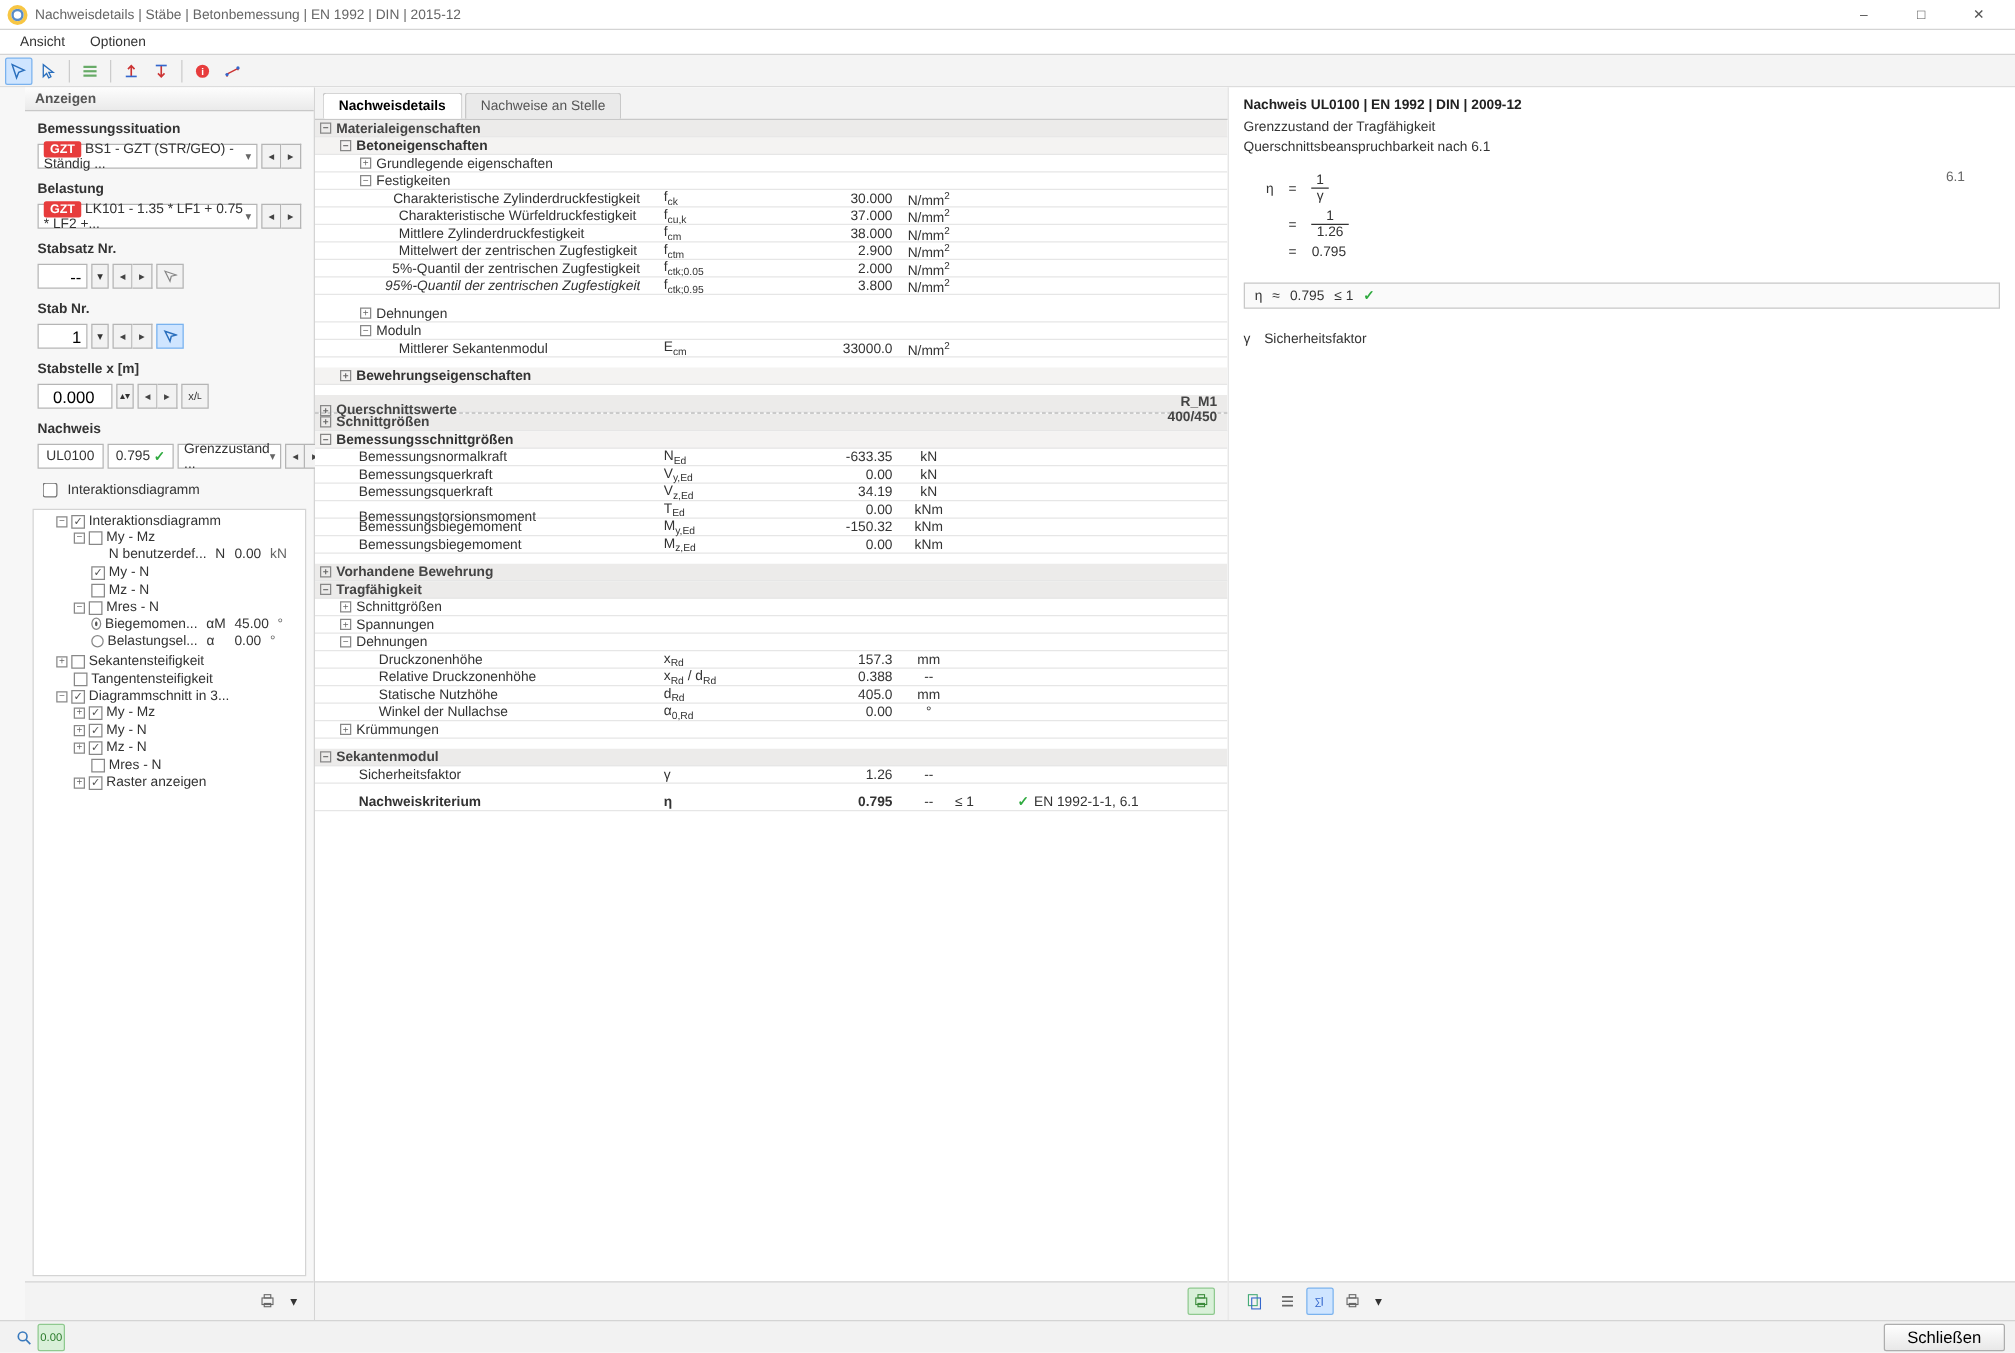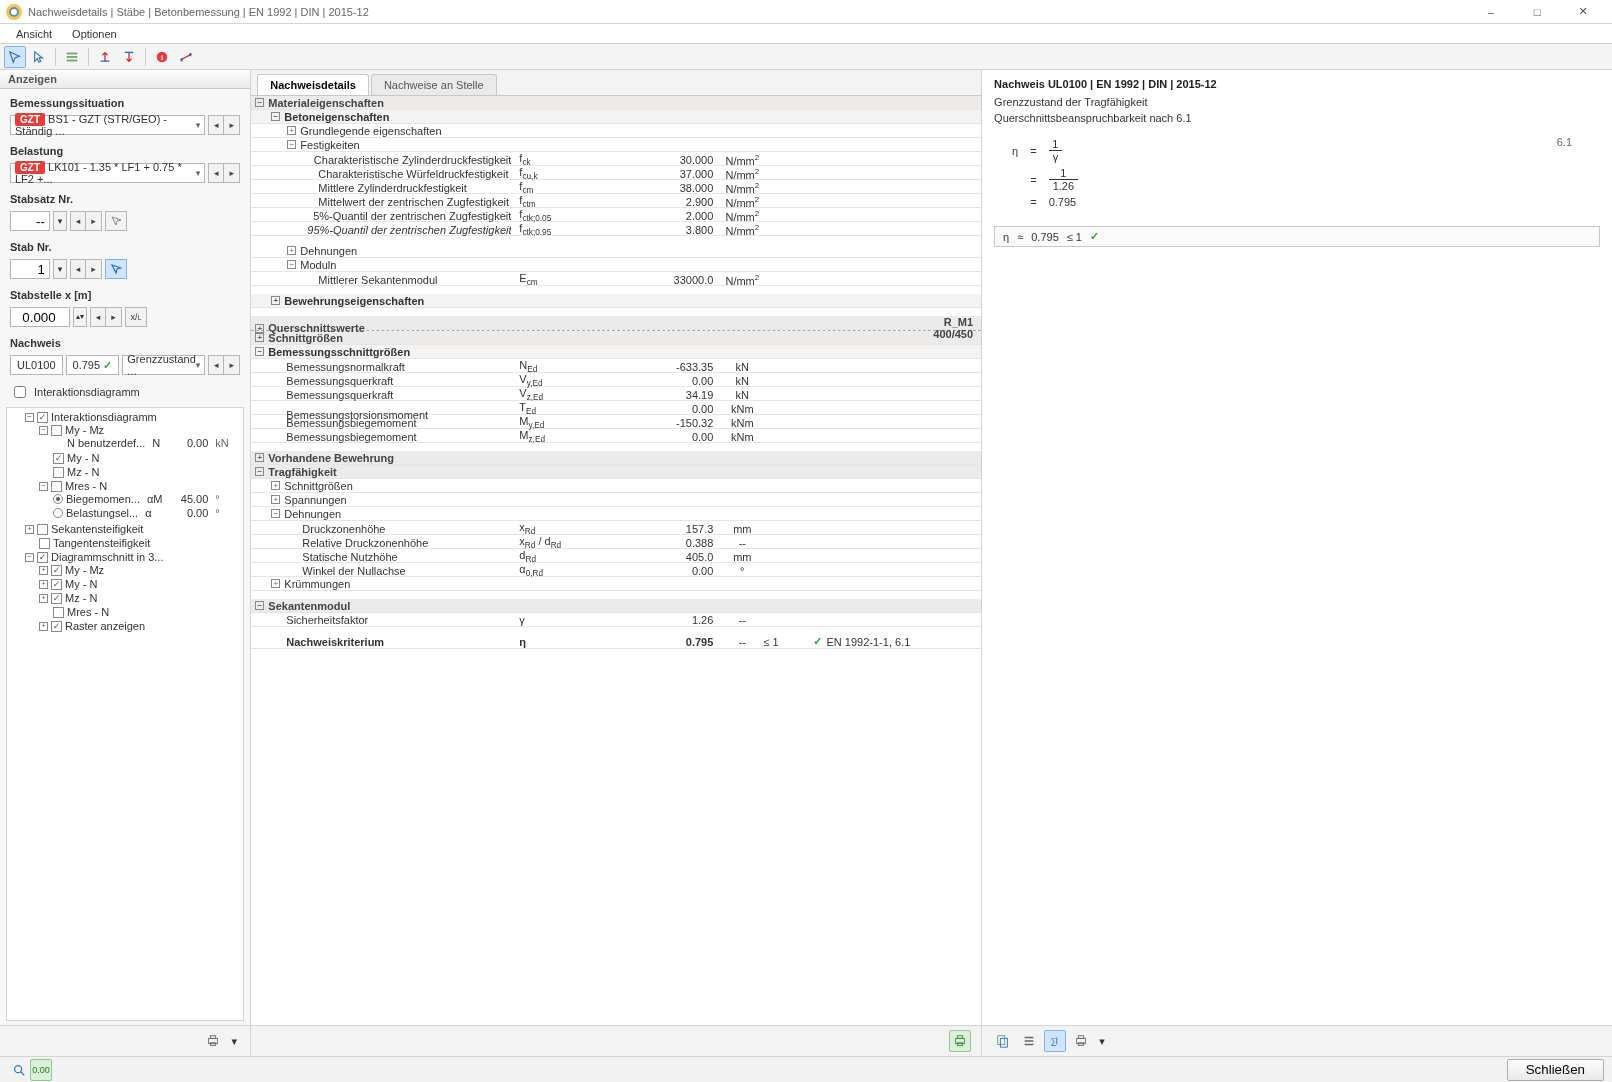--- a/index.html
+++ b/index.html
@@ -29,21 +29,21 @@
   .menubar { height: 20px; background: #fff; border-bottom: 1px solid #d4d4d4; display: flex; align-items: center; padding: 0 6px; }
   .menubar .menuitem { padding: 2px 10px; cursor: pointer; }
   
   .toolbar { height: 26px; background: #f4f4f4; border-bottom: 1px solid #d4d4d4; display: flex; align-items: center; padding: 0 4px; gap: 2px; }
   .tbtn { width: 22px; height: 22px; display: flex; align-items: center; justify-content: center; cursor: pointer; border: 1px solid transparent; border-radius: 2px; }
   .tbtn.active { background: #cfe5ff; border-color: #7ab2ee; }
   .tbtn svg { width: 14px; height: 14px; }
   .tbsep { width: 1px; height: 18px; background: #ccc; margin: 0 3px; }
   
   .main { display: flex; height: calc(100vh - 24px - 20px - 26px - 26px); background: #fff; }
-  .panel-left { width: 252px; border-right: 1px solid #d4d4d4; background: #f7f7f7; display: flex; flex-direction: column; }
+  .panel-left { width: 252px; border-right: 1px solid #d4d4d4; background: #f7f7f7; display: flex; flex-direction: column; padding-left: 20px; }
   .panel-mid { flex: 1; display: flex; flex-direction: column; border-right: 1px solid #d4d4d4; background: #fff; }
   .panel-right { width: 712px; background: #fff; display: flex; flex-direction: column; }
   
   .panel-header { background: linear-gradient(#fdfdfd,#eaeaea); border-bottom: 1px solid #c8c8c8; padding: 3px 8px; font-weight: 600; color: #555; }
   .sec-label { padding: 8px 10px 4px 10px; color: #333; font-weight: 600; }
   .row { display: flex; align-items: center; gap: 3px; padding: 2px 10px; }
   .badge-gzt { background: #e73c3c; color: #fff; font-weight: 700; padding: 1px 5px; border-radius: 2px; font-size: 10px; }
   .dropdown { flex: 1; background: #fff; border: 1px solid #b5b5b5; height: 20px; display: flex; align-items: center; padding: 0 4px; justify-content: space-between; cursor: pointer; }
   .dropdown .caret { color: #666; font-size: 9px; }
   .navarrows { display: flex; }
@@ -70,21 +70,21 @@
   .tabbar { display: flex; background: #f3f3f3; border-bottom: 1px solid #c8c8c8; padding: 4px 6px 0 6px; gap: 2px; }
   .tab { padding: 4px 12px; background: #eaeaea; border: 1px solid #c8c8c8; border-bottom: 0; border-radius: 3px 3px 0 0; cursor: pointer; color: #555; }
   .tab.active { background: #fff; color: #000; font-weight: 600; }
   .midcontent { flex: 1; overflow: auto; background: #fff; }
   .tt { width: 100%; }
   .tt .r { display: grid; grid-template-columns: 260px 110px 100px 42px 50px 120px 1fr; align-items: center; border-bottom: 1px solid #e6e6e6; height: 14px; padding: 0; font-size: 11px; }
   .tt .r.h { background: #ecebea; font-weight: 700; color: #444; }
   .tt .r.sh { background: #f4f3f2; font-weight: 600; }
   .tt .lbl { display: flex; align-items: center; gap: 4px; padding-left: 4px; overflow: hidden; text-overflow: ellipsis; white-space: nowrap; }
   .tt .tog { width: 9px; height: 9px; border: 1px solid #888; display: inline-flex; align-items: center; justify-content: center; font-size: 8px; color: #666; cursor: pointer; flex-shrink: 0; }
-  .tt .sym { padding-left: 8px; color: #333; }
+  .tt .sym { padding-left: 19px; color: #333; }
   .tt .num { text-align: right; padding-right: 8px; color: #333; }
   .tt .unit { color: #333; text-align: center; }
   .tt .cmp { color: #333; }
   .tt .ref { color: #333; display: flex; align-items: center; gap: 4px; }
   .ok { color: #2faa3f; font-weight: 700; }
   .dotted { border-top: 1px dashed #aaa; height: 1px; margin: 0; }
   .midfoot { border-top: 1px solid #d4d4d4; padding: 4px 10px; display: flex; justify-content: flex-end; gap: 4px; background: #f3f3f3; }
   
   .rtitle { padding: 8px 12px 4px 12px; font-weight: 700; color: #222; }
   .rtext { padding: 2px 12px; color: #333; }
@@ -933,21 +933,21 @@
           <svg viewBox="0 0 16 16">
             <rect x="3" y="5" width="10" height="6" fill="none" stroke="#3a8a3a"></rect>
             <rect x="5" y="2" width="6" height="3" fill="none" stroke="#3a8a3a"></rect>
             <rect x="5" y="10" width="6" height="3" fill="none" stroke="#3a8a3a"></rect>
           </svg>
         </span>
     </div>
   </div>
 
   <div class="panel-right">
-    <div class="rtitle">Nachweis UL0100 | EN 1992 | DIN | 2015-12</div>
+    <div class="rtitle">Nachweis UL0100 | EN 1992 | DIN | 2009-12</div>
     <div class="rtext">Grenzzustand der Tragfähigkeit</div>
     <div class="rtext">Querschnittsbeanspruchbarkeit nach 6.1</div>
 
     <div class="formula">
       <span class="eqref">6.1</span>
       <table>
         <tbody>
             <tr>
           <td>η</td>
           <td>=</td>
@@ -974,20 +974,24 @@
     </div>
 
     <div class="resbox">
       <span>η</span>
       <span>≈</span>
       <span>0.795</span>
       <span>≤ 1</span>
       <span class="ok">✓</span>
     </div>
 
+    <div class="rtext" style="padding-top:12px">
+      <span style="padding-right:8px">γ</span>
+      <span>Sicherheitsfaktor</span>
+    </div>
 
     <div class="rfoot">
       <span class="tbtn">
           <svg viewBox="0 0 16 16">
             <rect x="2" y="2" width="8" height="10" fill="none" stroke="#4a7"></rect>
             <rect x="5" y="5" width="8" height="10" fill="none" stroke="#36c"></rect>
           </svg>
         </span>
       <span class="tbtn">
           <svg viewBox="0 0 16 16">

